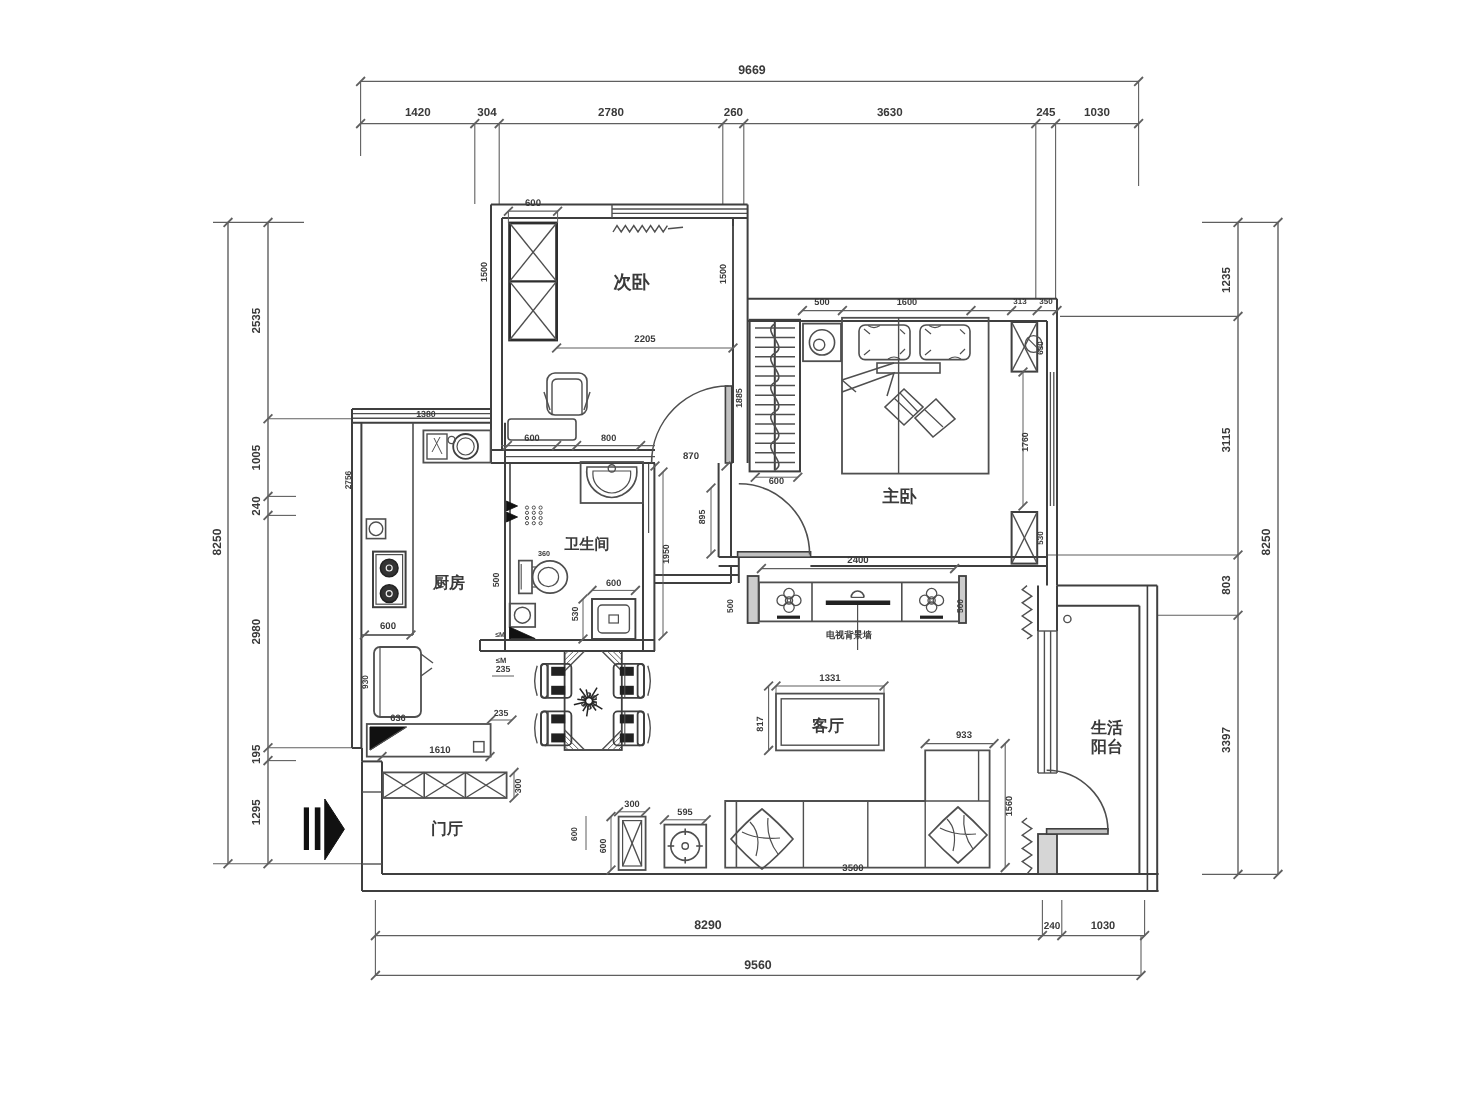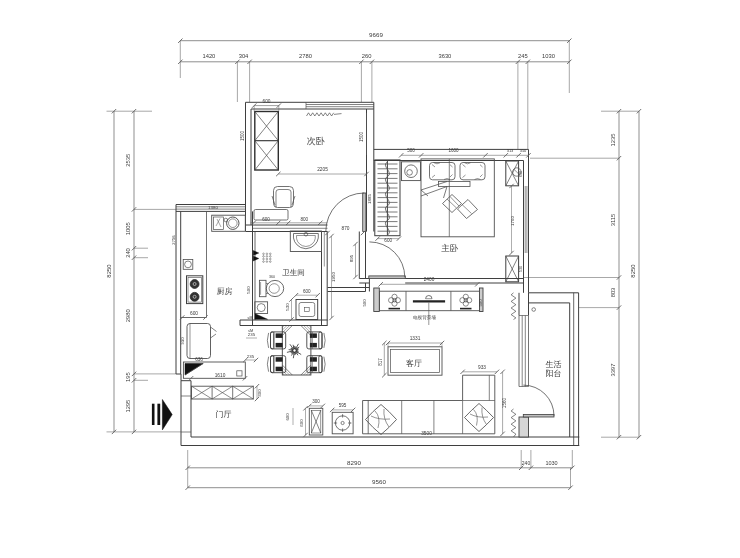--- a/index.html
+++ b/index.html
@@ -1,16 +1,16 @@
 <!DOCTYPE html>
 <html><head>
 <meta charset="utf-8">
 <style>
 html,body{margin:0;padding:0;background:#ffffff;}
-#plan{position:relative;width:740px;height:558px;background:#ffffff;font-family:"Liberation Sans", sans-serif;}
+#plan{position:relative;width:740px;height:558px;background:#ffffff;font-family:"Liberation Sans", sans-serif;font-weight:bold;}
 </style>
 </head>
 <body>
 
 <div id="plan">
 <svg width="740" height="558" viewBox="0 0 740 558" xmlns="http://www.w3.org/2000/svg" style="filter:blur(0.22px)">
 
 <g>
 <line x1="180.3" y1="40.7" x2="569.3" y2="40.7" stroke="#5f5f5f" stroke-width="0.7"></line>
 <line x1="178.10000000000002" y1="42.900000000000006" x2="182.5" y2="38.5" stroke="#5f5f5f" stroke-width="0.9"></line>

